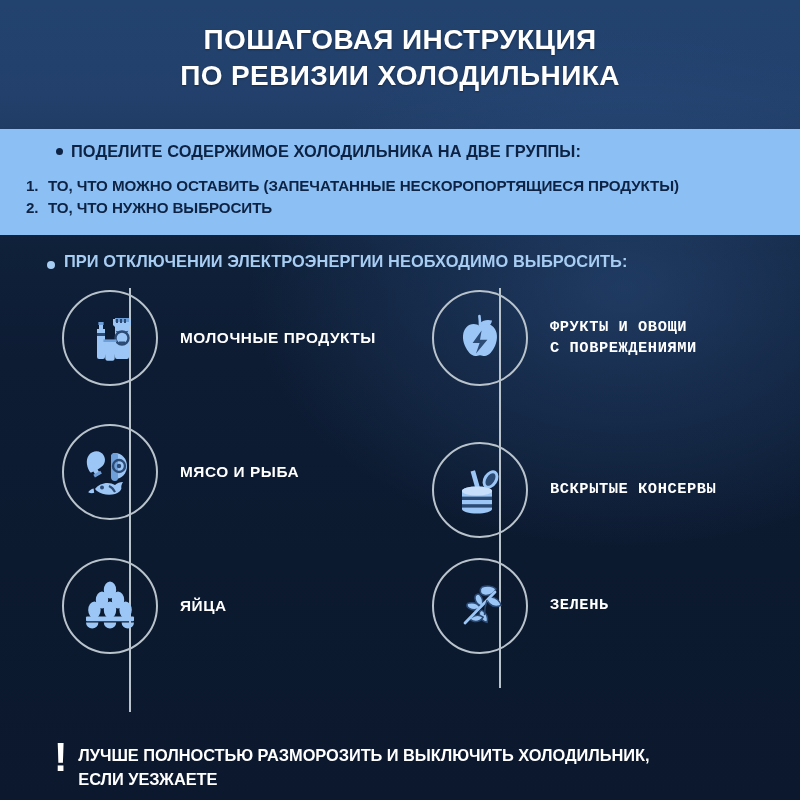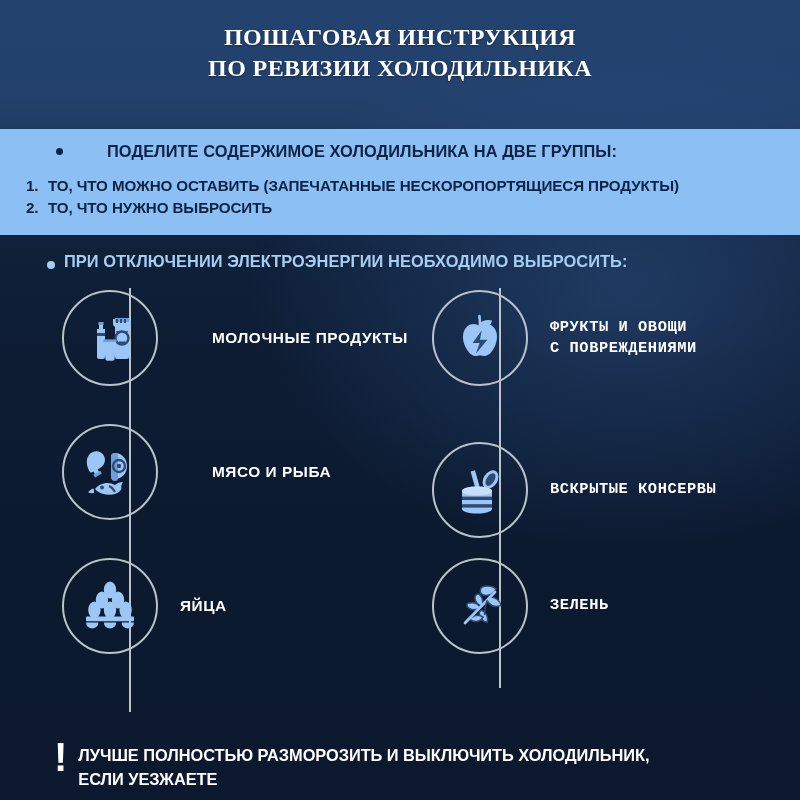--- a/index.html
+++ b/index.html
@@ -29,26 +29,25 @@
 
   
   .title-block {
     position: absolute;
     top: 22px;
     left: 0;
     width: 800px;
     text-align: center;
     color: #ffffff;
     font-weight: 700;
-    font-size: 24px;
+    font-size: 28px;
     letter-spacing: 0.4px;
     line-height: 1.30;
     text-transform: uppercase;
     text-shadow: 0 1px 2px rgba(0,0,0,0.35);
-    font-family: Liberation Serif, serif;
   }
   .title-line { display: block; white-space: nowrap; }
 
   
   .banner {
     position: absolute;
     top: 129px;
     left: 0;
     width: 800px;
     height: 106px;
@@ -58,21 +57,20 @@
   }
   .banner-head {
     display: flex;
     align-items: baseline;
     color: #0e2344;
     font-weight: 700;
     font-size: 16.4px;
     letter-spacing: 0.05px;
     text-transform: uppercase;
     margin-left: 30px;
-    gap: 36px;
   }
   .bullet-dot {
     width: 7px;
     height: 7px;
     border-radius: 50%;
     background: #0e2344;
     margin-right: 8px;
     flex: 0 0 auto;
     position: relative;
     top: -2px;
@@ -131,21 +129,21 @@
   .col-left  .spine { top: 0;  height: 424px; }
   .col-right .spine { top: 0;  height: 400px; }
 
   .item {
     position: relative;
     display: flex;
     align-items: center;
     height: 100px;
     margin-bottom: 16px;
   }
-  .item.gap-md { margin-bottom: 34px; gap: 32px; }
+  .item.gap-md { margin-bottom: 34px; }
   .item.gap-lg { margin-bottom: 52px; }
 
   .circle {
     position: relative;
     width: 96px;
     height: 96px;
     border-radius: 50%;
     border: 2px solid #b9c3cc;
     box-sizing: border-box;
     flex: 0 0 auto;

